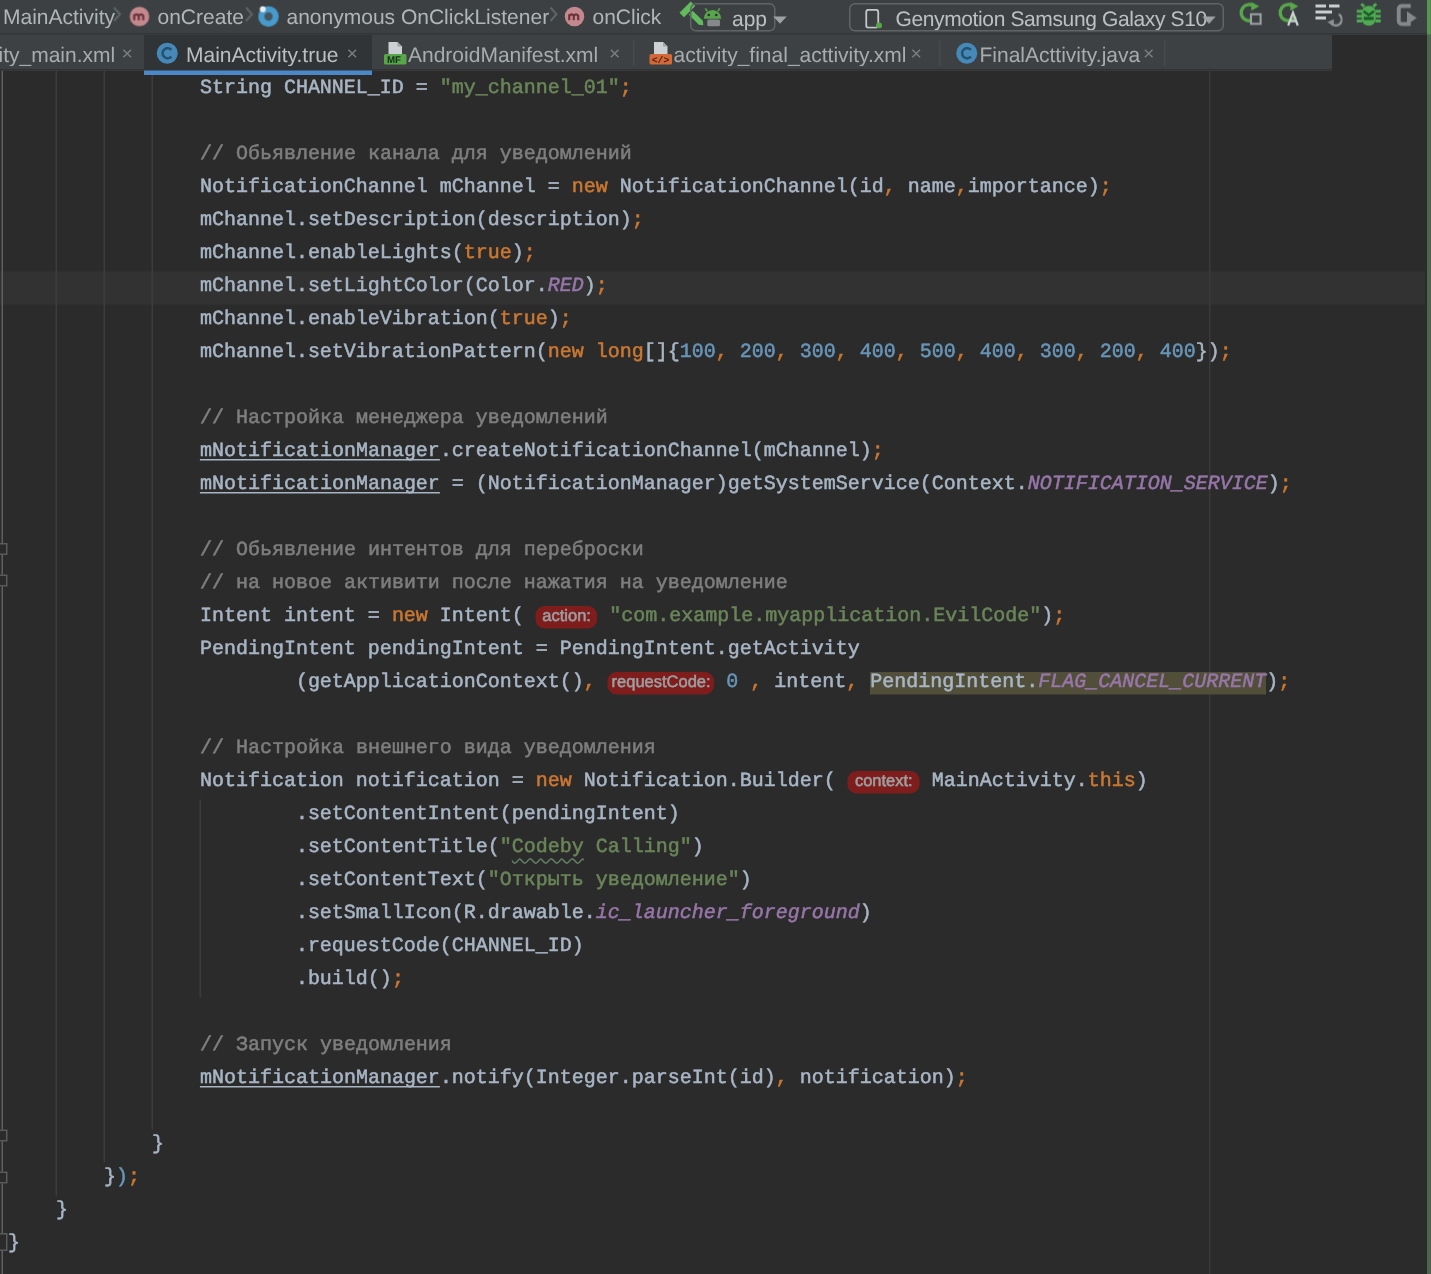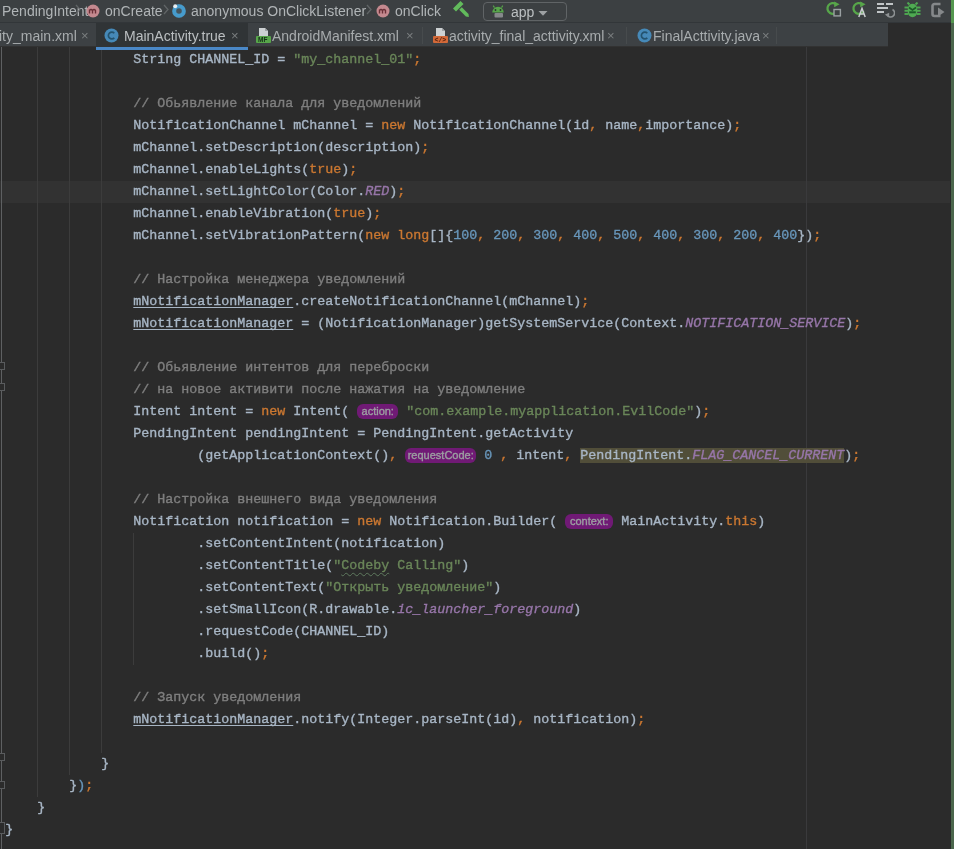--- a/index.html
+++ b/index.html
@@ -19,21 +19,21 @@
 #code div{height:22px;white-space:pre}
 .k{color:rgba(204,120,50,.99)}
 .s{color:rgba(106,135,89,.99)}
 .c{color:rgba(128,128,128,.99)}
 .n{color:rgba(104,151,187,.99)}
 .p{color:rgba(204,120,50,.99)}
 .f{color:rgba(152,118,170,.99);font-style:italic}
 .i{}
 .u{text-decoration:underline;text-underline-offset:2px}
 .hl{background:#514e39}
-.pill{display:inline-block;font-family:"Liberation Sans",sans-serif;font-size:11px;line-height:15px;color:rgba(157,160,162,.99);background:#701a75;border-radius:6px;text-align:center}
+.pill{display:inline-block;font-family:"Liberation Sans",sans-serif;font-size:11px;line-height:15px;color:rgba(157,160,162,.99);background:#7f1d1d;border-radius:6px;text-align:center}
 .wavy{text-decoration:underline wavy #5f7a5f 1px;text-underline-offset:3px}
 </style>
 </head>
 <body>
 <div id="editor">
   <div class="abs" style="left:0;top:134px;width:950px;height:22px;background:#323232"></div>
   <div class="guide" style="left:37px;top:0;height:750px"></div>
   <div class="guide" style="left:69px;top:0;height:728px"></div>
   <div class="guide" style="left:101px;top:0;height:706px"></div>
   <div class="guide" style="left:133px;top:486px;height:132px"></div>
@@ -55,21 +55,21 @@
 <div>                <span class="u">mNotificationManager</span> = (NotificationManager)getSystemService(Context.<span class="f">NOTIFICATION_SERVICE</span>)<span class="p">;</span></div>
 <div></div>
 <div>                <span class="c">// Обьявление интентов для переброски</span></div>
 <div>                <span class="c">// на новое активити после нажатия на уведомление</span></div>
 <div>                Intent intent = <span class="k">new</span> Intent( <span class="pill" style="width:41px">action:</span> <span class="s">"com.example.myapplication.EvilCode"</span>)<span class="p">;</span></div>
 <div>                PendingIntent pendingIntent = PendingIntent.<span class="i">getActivity</span></div>
 <div>                        (getApplicationContext()<span class="p">,</span> <span class="pill" style="width:71px">requestCode:</span> <span class="n">0</span> <span class="p">,</span> intent<span class="p">,</span> <span class="hl">PendingIntent.<span class="f">FLAG_CANCEL_CURRENT</span></span>)<span class="p">;</span></div>
 <div></div>
 <div>                <span class="c">// Настройка внешнего вида уведомления</span></div>
 <div>                Notification notification = <span class="k">new</span> Notification.Builder( <span class="pill" style="width:48px">context:</span> MainActivity.<span class="k">this</span>)</div>
-<div>                        .setContentIntent(notification)</div>
+<div>                        .setContentIntent(pendingIntent)</div>
 <div>                        .setContentTitle(<span class="s">"<span class="wavy">Codeby</span> Calling"</span>)</div>
 <div>                        .setContentText(<span class="s">"Открыть уведомление"</span>)</div>
 <div>                        .setSmallIcon(R.drawable.<span class="f">ic_launcher_foreground</span>)</div>
 <div>                        .requestCode(CHANNEL_ID)</div>
 <div>                        .build()<span class="p">;</span></div>
 <div></div>
 <div>                <span class="c">// Запуск уведомления</span></div>
 <div>                <span class="u">mNotificationManager</span>.notify(Integer.<span class="i">parseInt</span>(id)<span class="p">,</span> notification)<span class="p">;</span></div>
 <div></div>
 <div>            }</div>
@@ -77,21 +77,21 @@
 <div>    }</div>
 <div>}</div>
     </div>
   <div class="g" style="top:315px"></div>
   <div class="g" style="top:336px"></div>
   <div class="g" style="top:706px"></div>
   <div class="g" style="top:734px"></div>
   <div class="g" style="top:775px;height:12px"></div>
 </div>
 <div id="toolbar">
-  <span class="bc" style="left:2px">PendingIntent</span>
+  <span class="bc" style="left:2px">MainActivity</span>
   <svg class="sep" style="left:75px" viewBox="0 0 6 11">
       <path d="M1 1 L5 5.5 L1 10" stroke="#6a6e70" fill="none" stroke-width="1.3"></path>
     </svg>
   <svg class="abs" style="left:86px;top:4px" width="14" height="14" viewBox="0 0 14 14">
       <circle cx="7" cy="7" r="6.5" fill="#c4898f"></circle>
       <path d="M3.5 9.5 V5.5 M3.5 6.5 Q5 4.6 6.5 6.5 V9.5 M6.5 6.5 Q8 4.6 9.5 6.5 V9.5" stroke="#6b3038" stroke-width="1.4" fill="none"></path>
     </svg>
   <span class="bc" style="left:105px">onCreate</span>
   <svg class="sep" style="left:163px" viewBox="0 0 6 11">
       <path d="M1 1 L5 5.5 L1 10" stroke="#6a6e70" fill="none" stroke-width="1.3"></path>
@@ -107,31 +107,41 @@
     </svg>
   <svg class="abs" style="left:376px;top:4px" width="14" height="14" viewBox="0 0 14 14">
       <circle cx="7" cy="7" r="6.5" fill="#c4898f"></circle>
       <path d="M3.5 9.5 V5.5 M3.5 6.5 Q5 4.6 6.5 6.5 V9.5 M6.5 6.5 Q8 4.6 9.5 6.5 V9.5" stroke="#6b3038" stroke-width="1.4" fill="none"></path>
     </svg>
   <span class="bc" style="left:395px">onClick</span>
   <svg class="abs" style="left:452px;top:0" width="22" height="20" viewBox="0 0 22 20">
       <polygon points="1,8.5 8.5,1 11.5,4 4,11.5" fill="#62bb5c"></polygon>
       <path d="M7.2 9.8 L9.8 7.2 L16.5 13.9 L16.9 16.9 L13.9 16.5 Z" fill="#62bb5c"></path>
     </svg>
-  <div class="combo" style="left:483px;width:84px">
+  <div class="combo" style="left:460px;width:57px">
     <svg class="abs" style="left:6px;top:2px" width="16" height="14" viewBox="0 0 16 14">
         <rect x="4.5" y="8" width="8.5" height="4.5" rx="1" fill="#86898b"></rect>
         <path d="M2.2 7.5 A5.8 5.8 0 0 1 13.8 7.5 Z" fill="#57a64a"></path>
         <line x1="4.5" y1="2.6" x2="3.2" y2="0.6" stroke="#57a64a" stroke-width="1.1"></line>
         <line x1="11.5" y1="2.6" x2="12.8" y2="0.6" stroke="#57a64a" stroke-width="1.1"></line>
         <circle cx="5.5" cy="5" r="0.9" fill="#2c3134"></circle>
         <circle cx="10.5" cy="5" r="0.9" fill="#2c3134"></circle>
       </svg>
     <span class="abs" style="left:27px;top:1px;transform:translateZ(0);font-size:14px;color:rgba(189,193,195,.99)">app</span>
     <svg class="abs" style="left:53px;top:7px" width="12" height="7" viewBox="0 0 12 7">
+        <path d="M1.5 1 L6 5.8 L10.5 1 Z" fill="#9da1a3"></path>
+      </svg>
+  </div>
+  <div class="combo" style="left:566px;width:250px">
+    <svg class="abs" style="left:9px;top:2.5px" width="12" height="13" viewBox="0 0 12 13">
+        <rect x="1.5" y="0.5" width="8" height="12" rx="1.5" fill="none" stroke="#c3c7c9" stroke-width="1.2"></rect>
+        <circle cx="10" cy="11" r="2" fill="#57a64a"></circle>
+      </svg>
+    <span class="abs" style="left:30px;top:1px;transform:translateZ(0);font-size:14px;letter-spacing:-0.25px;color:rgba(189,193,195,.99)">Genymotion Samsung Galaxy S10</span>
+    <svg class="abs" style="left:233px;top:7px" width="12" height="7" viewBox="0 0 12 7">
         <path d="M1.5 1 L6 5.8 L10.5 1 Z" fill="#9da1a3"></path>
       </svg>
   </div>
   <svg class="abs" style="left:825px;top:1px" width="17" height="17" viewBox="0 0 17 17">
       <path d="M11.2 3.2 A5.4 5.4 0 1 0 12.6 10" fill="none" stroke="#57a64a" stroke-width="2.3"></path>
       <polygon points="9.2,0.4 14.6,3.2 9.2,6.2" fill="#57a64a"></polygon>
       <rect x="9" y="8.5" width="6.4" height="6.4" fill="#3c4042" stroke="#9aa0a2" stroke-width="1.4"></rect>
     </svg>
   <svg class="abs" style="left:851px;top:1px" width="17" height="17" viewBox="0 0 17 17">
       <path d="M11.2 3.2 A5.4 5.4 0 1 0 12.6 10" fill="none" stroke="#57a64a" stroke-width="2.3"></path>

